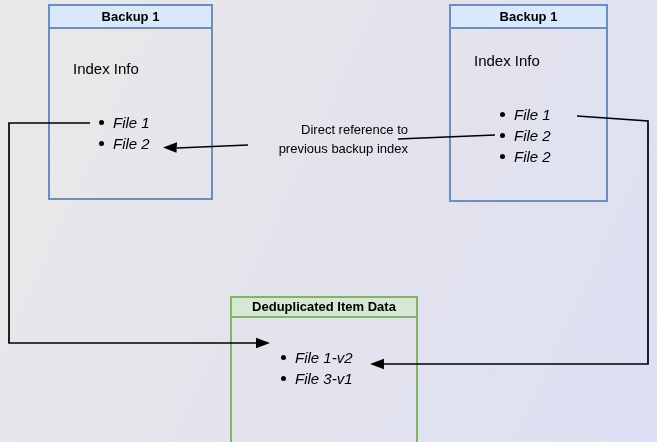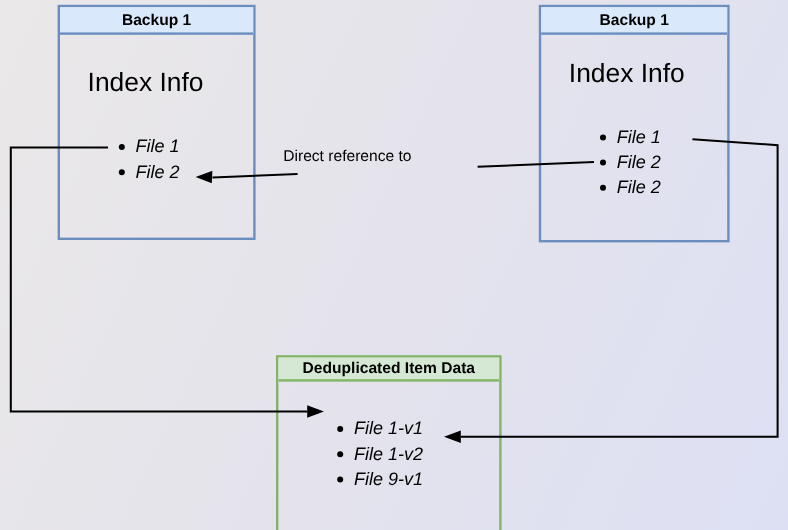--- a/index.html
+++ b/index.html
@@ -19,39 +19,39 @@
     font-weight:bold; font-size:13px; text-align:center;
     border-bottom:2px solid;
   }
   .blue  .node-header { background:var(--backup_header_bg,#dae8fc); border-color:var(--backup_border,#6c8ebf); height:21px; line-height:21px; }
   .green .node-header { background:var(--dedup_header_bg,#d5e8d4);  border-color:var(--dedup_border,#82b366);  height:18px; line-height:18px; }
 
   #backup1 { left:48px;  top:4px;   width:165px; height:196px; }
   #backup2 { left:449px; top:4px;   width:159px; height:198px; }
   #dedup   { left:230px; top:296px; width:188px; height:159px; }
 
-  .index-label { position:absolute; left:23px; font-size:22px; line-height:20px; }
+  .index-label { position:absolute; left:23px; font-size:15px; line-height:20px; }
   #backup1 .index-label { top:53px; }
   #backup2 .index-label { top:45px; }
 
   .file-list { position:absolute; left:49px; margin:0; padding:0; list-style:none;font-style:italic; }
   #backup1 .file-list { top:106px; }
   #backup2 .file-list { top:98px; }
   #dedup   .file-list { top:49px; }
 
   .file-item { display:flex; align-items:center; height:21px; font-size:15px; }
   .dot { width:5px; height:5px; border-radius:50%; background:#000; margin-right:9px; flex:none; }
 
   .connectors { position:absolute; left:0; top:0; z-index:5; pointer-events:none; }
   .connectors path     { fill:none; stroke:var(--arrow,#000); stroke-width:1.7px; }
   .connectors polygon  { fill:var(--arrow,#000); stroke:none; }
 
   .annotation {
-    position:absolute; left:236px; top:120px; width:200px;
-    text-align:left; font-size:13px; line-height:19px; z-index:6;
+    position:absolute; left:208px; top:120px; width:200px;
+    text-align:right; font-size:13px; line-height:19px; z-index:6;
   }
 </style>
 </head>
 <body>
 
 <div id="backup1" class="node blue">
   <div class="node-header">Backup 1</div>
   <div class="index-label">Index Info</div>
   <ul class="file-list">
     <li class="file-item">
@@ -82,29 +82,25 @@
         <span>File 2</span>
       </li>
   </ul>
 </div>
 
 <div id="dedup" class="node green">
   <div class="node-header">Deduplicated Item Data</div>
   <ul class="file-list">
     <li class="file-item">
         <span class="dot"></span>
-        <span>File 1-v1</span>
-      </li>
-    <li class="file-item">
-        <span class="dot"></span>
         <span>File 1-v2</span>
       </li>
     <li class="file-item">
         <span class="dot"></span>
-        <span>File 9-v1</span>
+        <span>File 3-v1</span>
       </li>
   </ul>
 </div>
 
 <svg class="connectors" width="657" height="442" viewBox="0 0 657 442">
 
   <g>
     <path d="M90 123 H9 V343 H256"></path>
     <polygon points="270,343 256,337.8 256,348.2"></polygon>
   </g>
@@ -116,13 +112,14 @@
 
   <g>
     <path d="M495 135 L398 139"></path>
     <path d="M248 145 L177 148"></path>
     <polygon points="163,147.5 177,142.3 176.5,152.7"></polygon>
   </g>
 </svg>
 
 <div class="annotation">
   <div>Direct reference to</div>
+  <div>previous backup index</div>
 </div>
 
 </body></html>

